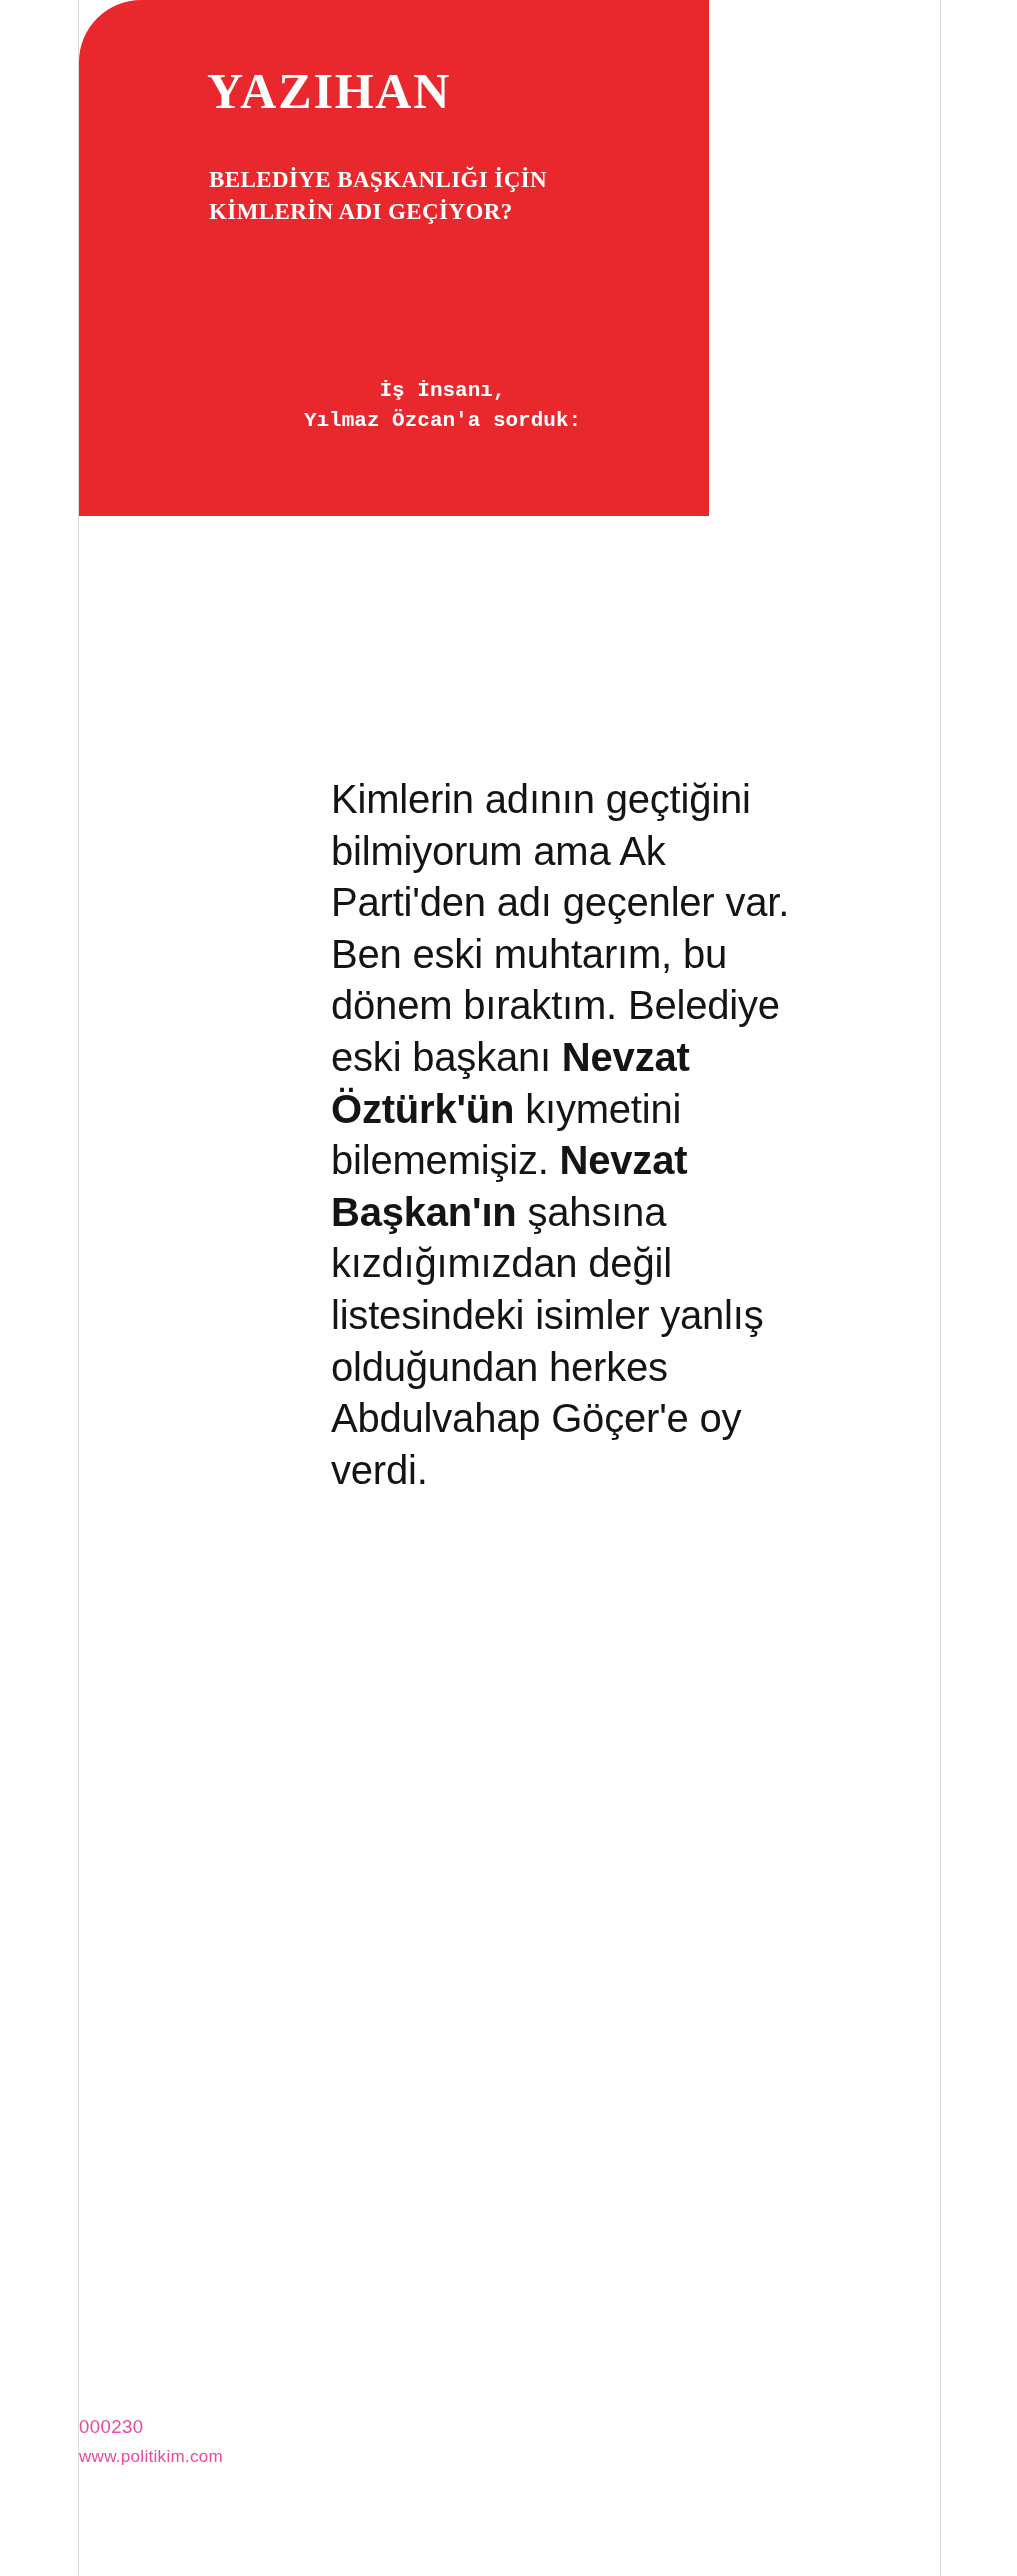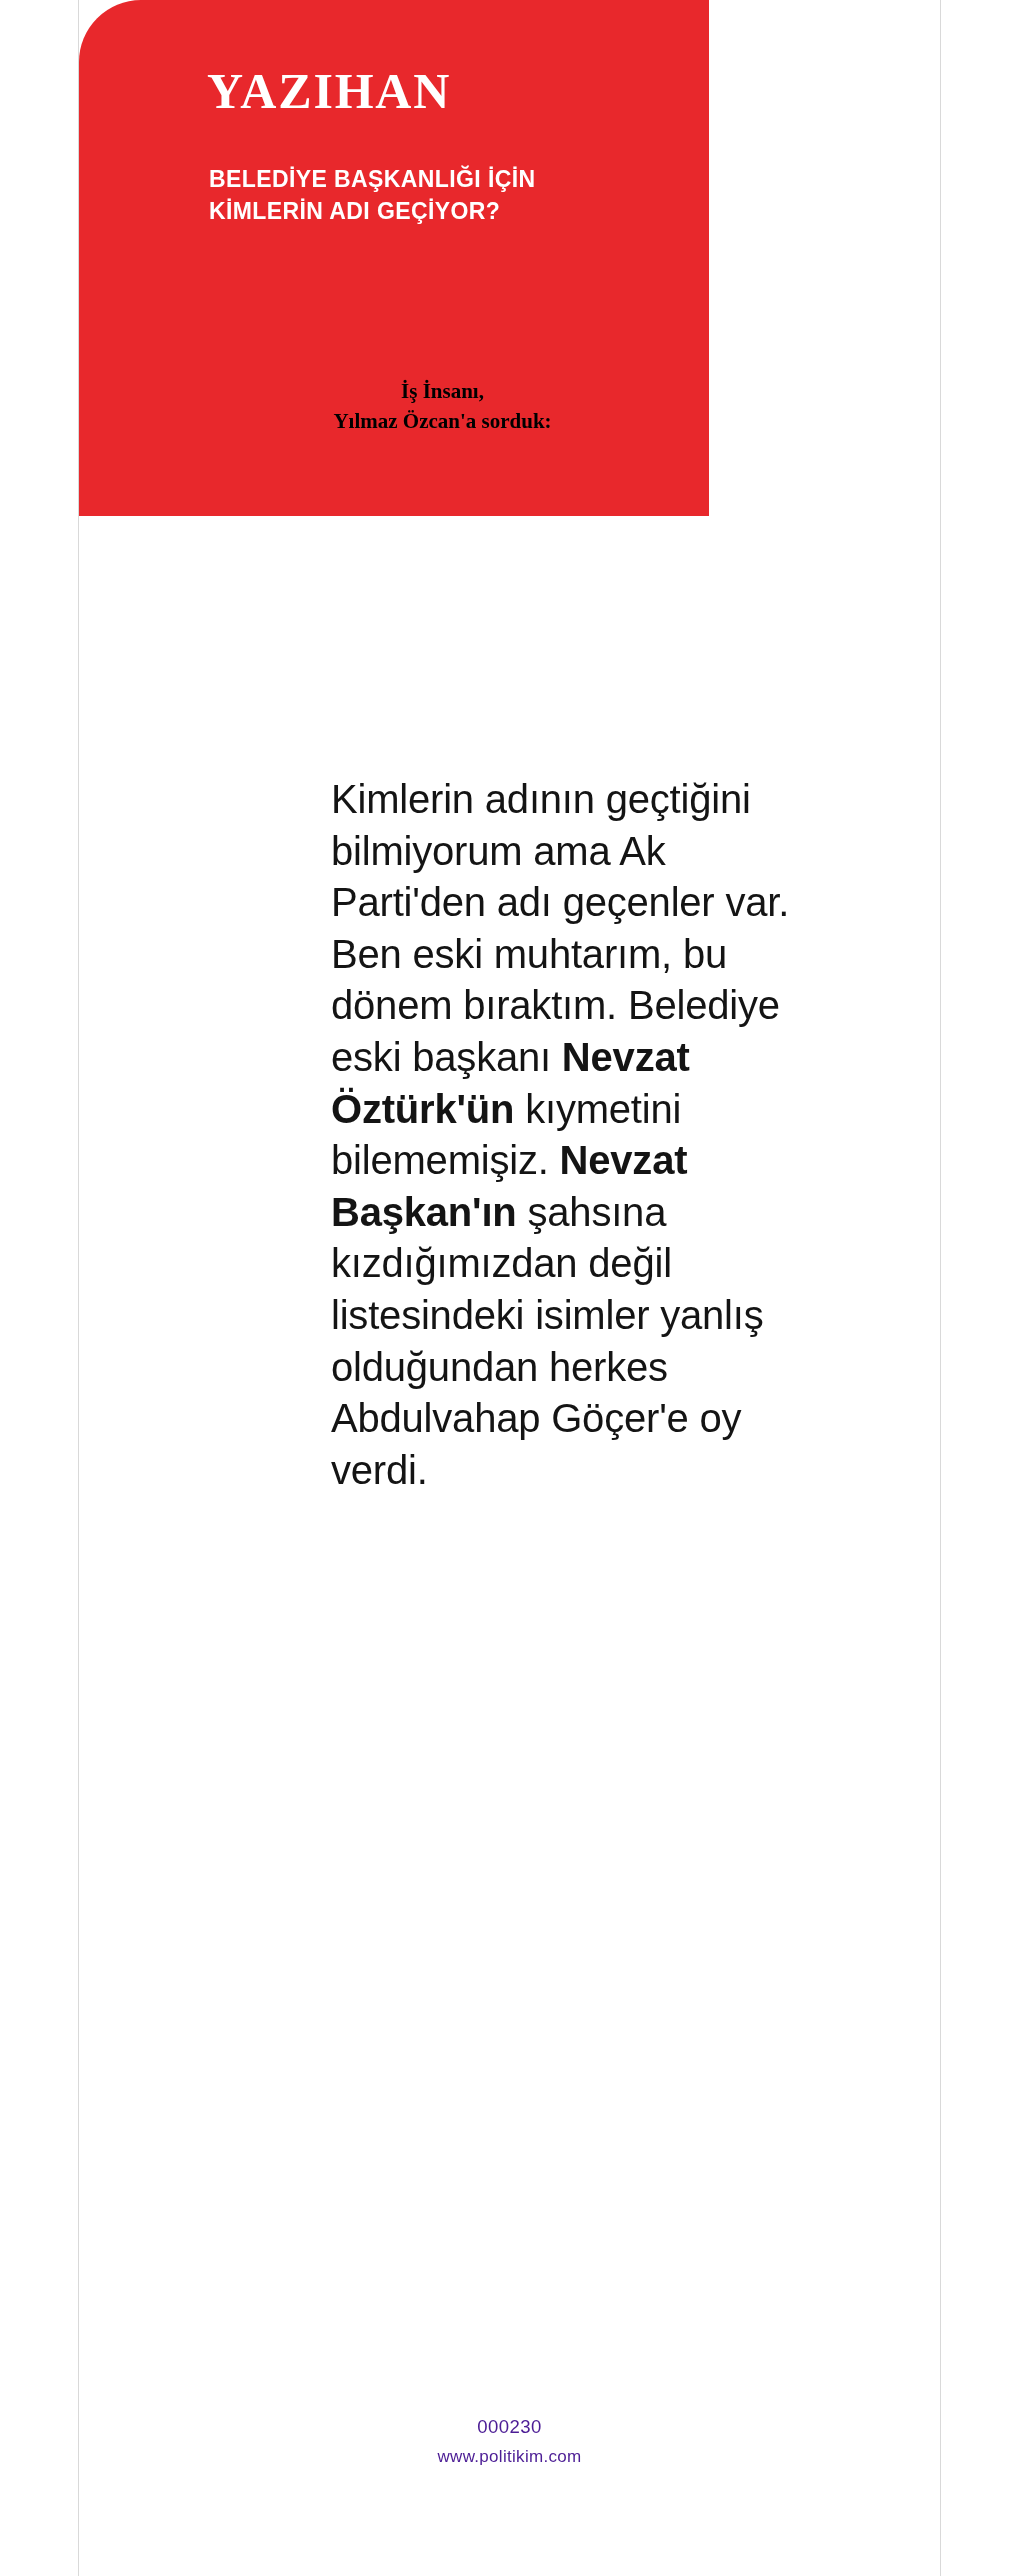--- a/index.html
+++ b/index.html
@@ -58,38 +58,38 @@
     font-size: 50px;
     letter-spacing: 1.8px;
     line-height: 1.0;
   }
 
   #banner .subtitle {
     position: absolute;
     left: 130px;
     top: 164px;
     color: #ffffff;
-    font-family: Liberation Sans, sans-serif;
+    font-family: Liberation Serif, serif;
     font-weight: 700;
     font-size: 23px;
     letter-spacing: 0.4px;
     line-height: 1.38;
     white-space: pre-line;
   }
 
   #banner .asked {
     position: absolute;
     left: 0;
     top: 376px;
     width: 630px;
     padding-left: 97px;
     box-sizing: border-box;
     text-align: center;
-    color: #000000;
-    font-family: Liberation Serif, serif;
+    color: #ffffff;
+    font-family: Liberation Mono, monospace;
     font-weight: 700;
     font-size: 21px;
     line-height: 1.45;
     white-space: pre-line;
   }
 
   
   #quote {
     position: absolute;
     left: 311px;
@@ -103,22 +103,21 @@
     margin-left: 20px;
   }
   #quote b { font-weight: 700; }
 
   
   #footer {
     position: absolute;
     left: 79px;
     top: 2416px;
     width: 861px;
-    text-align: center;
-    color: #4c1d95;
+    color: #ec4899;
     font-family: "Liberation Sans", sans-serif;
   }
   #footer .code {
     font-size: 18.6px;
     letter-spacing: 0.4px;
     margin-bottom: 8.8px;
   }
   #footer .site {
     font-size: 17px;
     letter-spacing: 0.3px;

